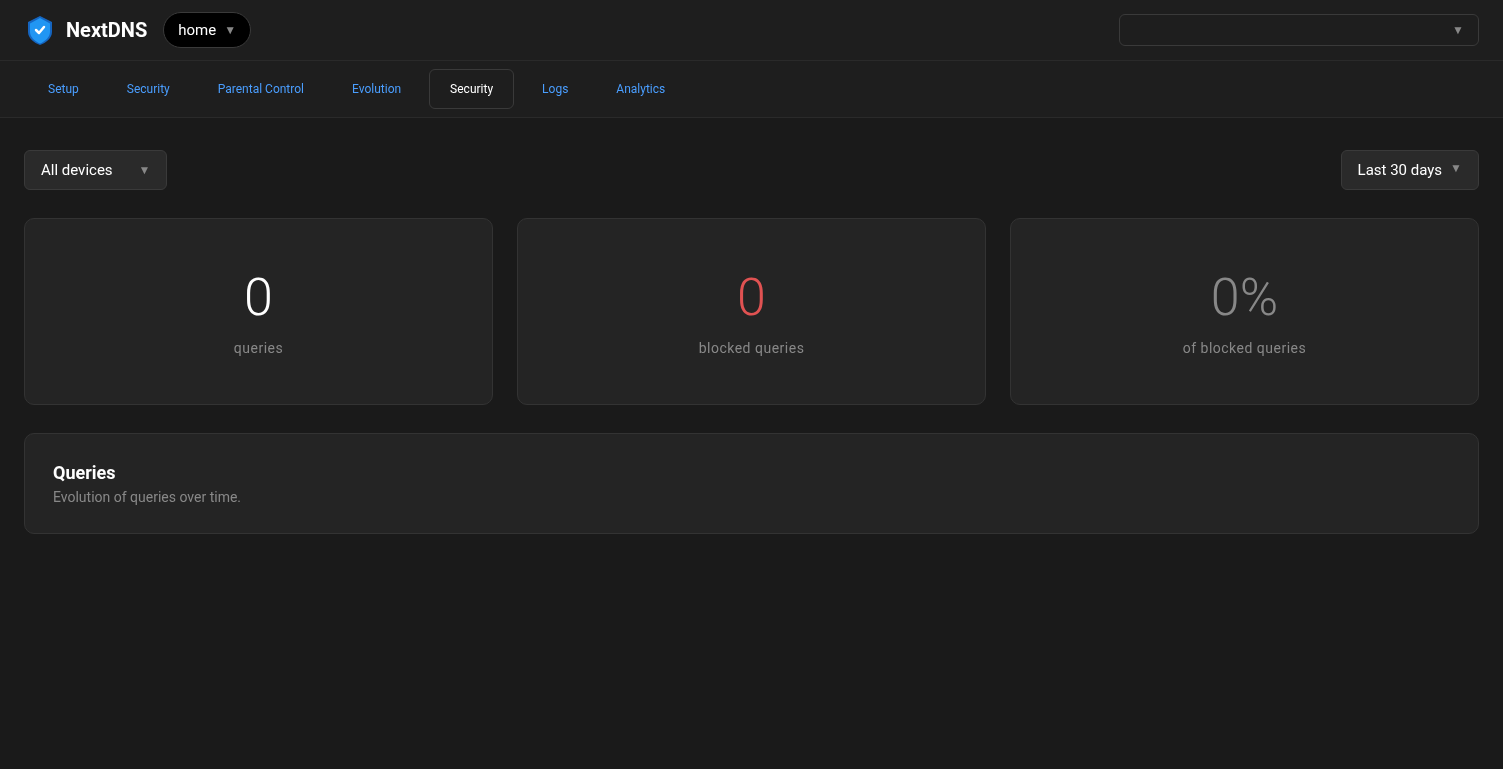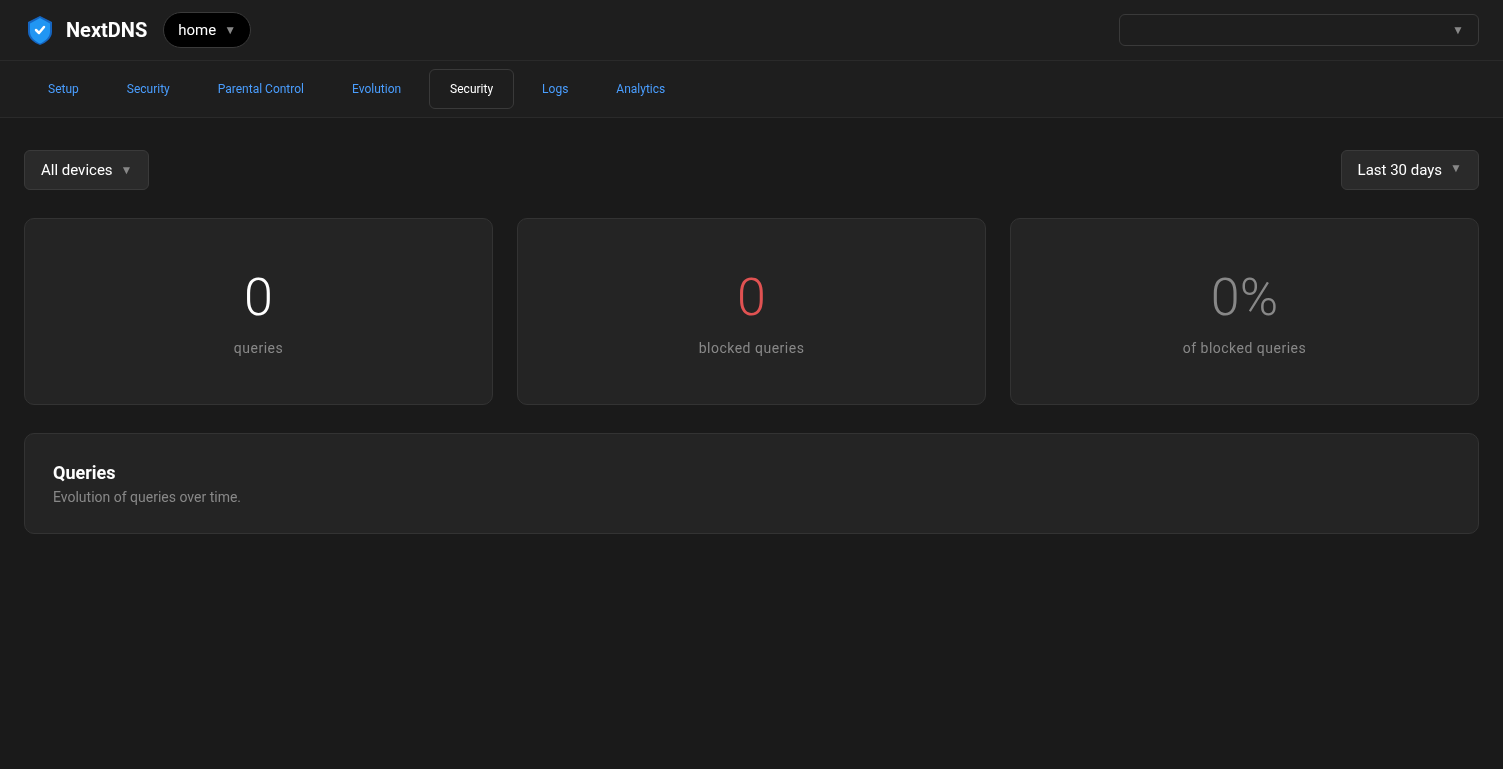--- a/index.html
+++ b/index.html
@@ -120,21 +120,21 @@
     .filters-row {
       display: flex;
       align-items: center;
       justify-content: space-between;
       margin-bottom: 28px;
     }
 
     .filter-dropdown {
       display: flex;
       align-items: center;
-      gap: 8px;
+      gap: 26px;
       background-color: #2a2a2a;
       border: 1px solid #3a3a3a;
       border-radius: 6px;
       padding: 10px 16px;
       cursor: pointer;
       font-size: 15px;
       color: #ffffff;
     }
 
     .time-dropdown {

